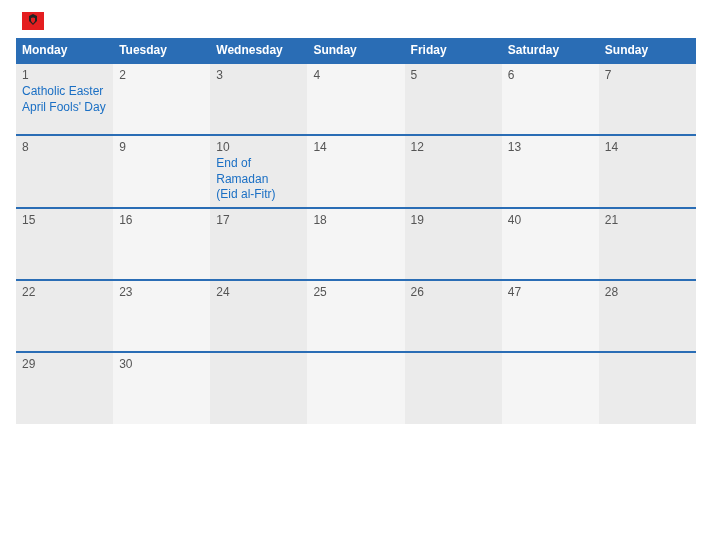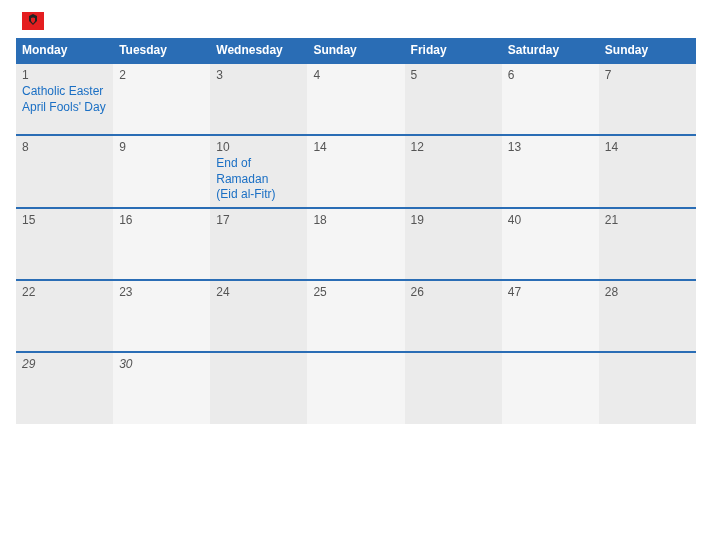--- a/index.html
+++ b/index.html
@@ -96,21 +96,20 @@
       margin-bottom: 2px;
     }
     .event {
       font-size: 12px;
       color: #1a6fc4;
       display: block;
       line-height: 1.3;
     }
     .last-row td {
       height: 54px;
-      font-style: italic;
     }
   </style>
 </head>
 <body>
 
 <div class="page">
   <div class="header">
     <div class="logo">
       <div>
         <span class="logo-text-general"></span><br>

